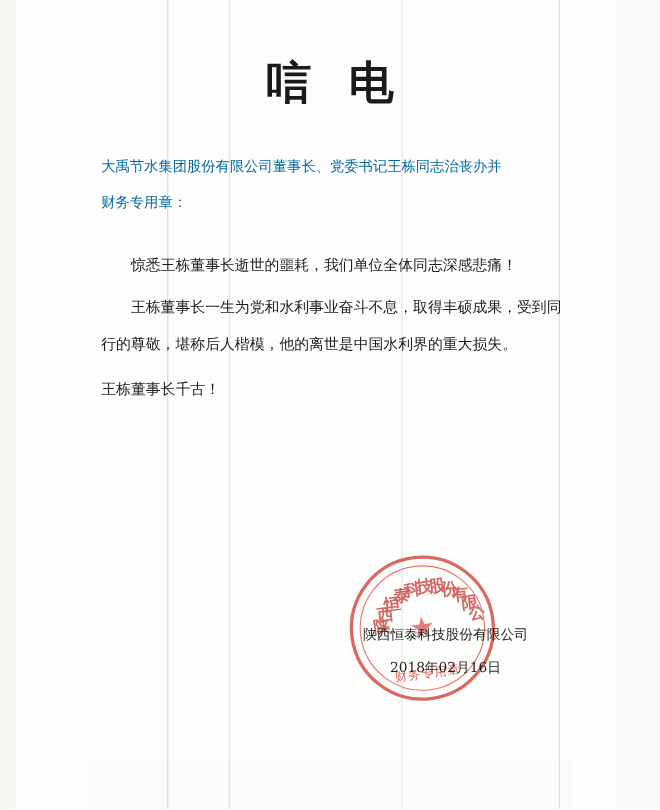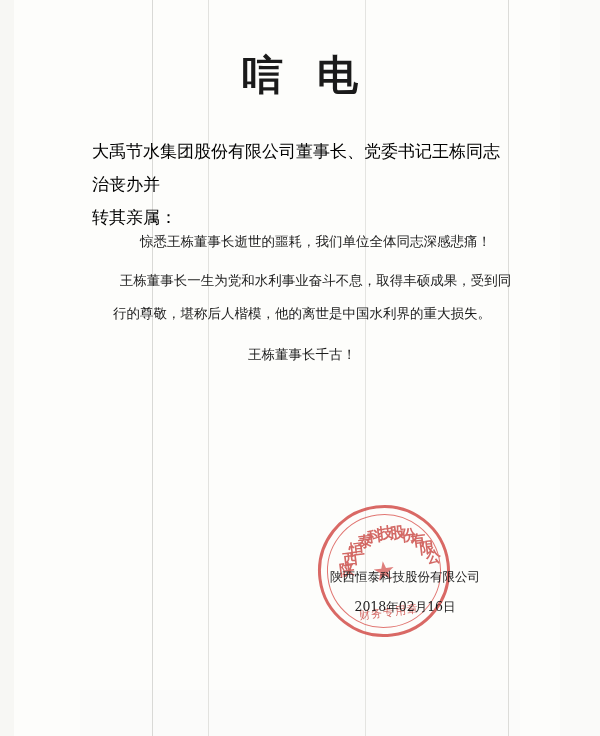--- a/index.html
+++ b/index.html
@@ -61,35 +61,34 @@
     color: #1a1a1a;
     text-indent: 34px;
   }
 
   .addressee {
     position: absolute;
     left: 92px;
     top: 135px;
     width: 420px;
     font-family: "DejaVu Serif", serif;
-    font-size: 17px;
+    font-size: 13px;
     line-height: 33px;
-    color: #000000;
+    color: #0369a1;
   }
 
   .body-block {
     position: absolute;
     left: 92px;
     top: 225px;
     width: 420px;
     font-family: "DejaVu Serif", serif;
     font-size: 13.5px;
     line-height: 33px;
     color: #1c1c1c;
-    text-align: center;
   }
   .para {
     text-indent: 27px;
     margin: 0 0 6px 0;
   }
   .para.last {
     text-indent: 0;
     margin-top: 8px;
     font-weight: normal;
   }
@@ -181,21 +180,21 @@
   <div class="fold f2"></div>
   <div class="fold f3"></div>
   <div class="fold f4"></div>
 
   <div class="doc">
 
     <div class="title">唁电</div>
 
     <div class="addressee">
       <div>大禹节水集团股份有限公司董事长、党委书记王栋同志治丧办并</div>
-      <div>转其亲属：</div>
+      <div>财务专用章：</div>
     </div>
 
     <div class="body-block">
       <p class="para">惊悉王栋董事长逝世的噩耗，我们单位全体同志深感悲痛！</p>
       <p class="para">王栋董事长一生为党和水利事业奋斗不息，取得丰硕成果，受到同行的尊敬，堪称后人楷模，他的离世是中国水利界的重大损失。</p>
       <p class="para last">王栋董事长千古！</p>
     </div>
 
     <div class="seal">
       <div class="seal-text">

